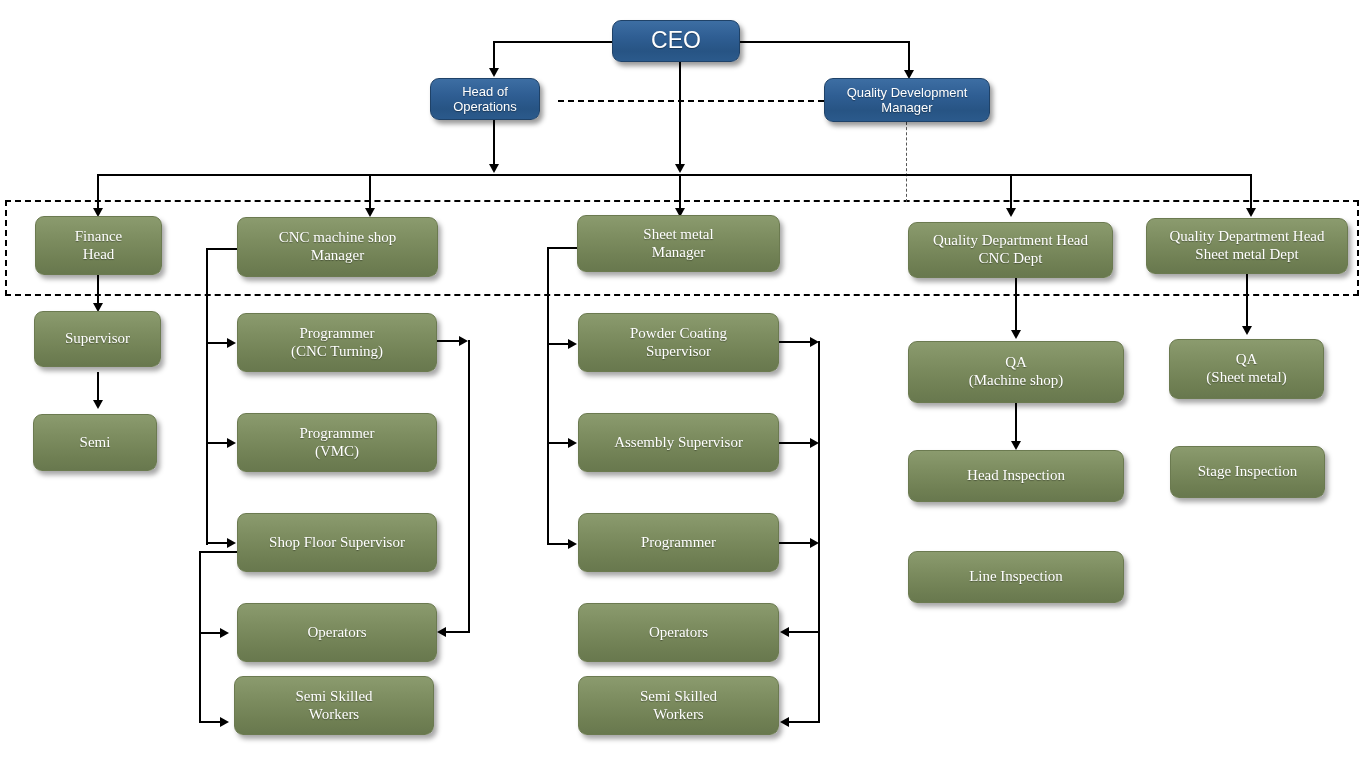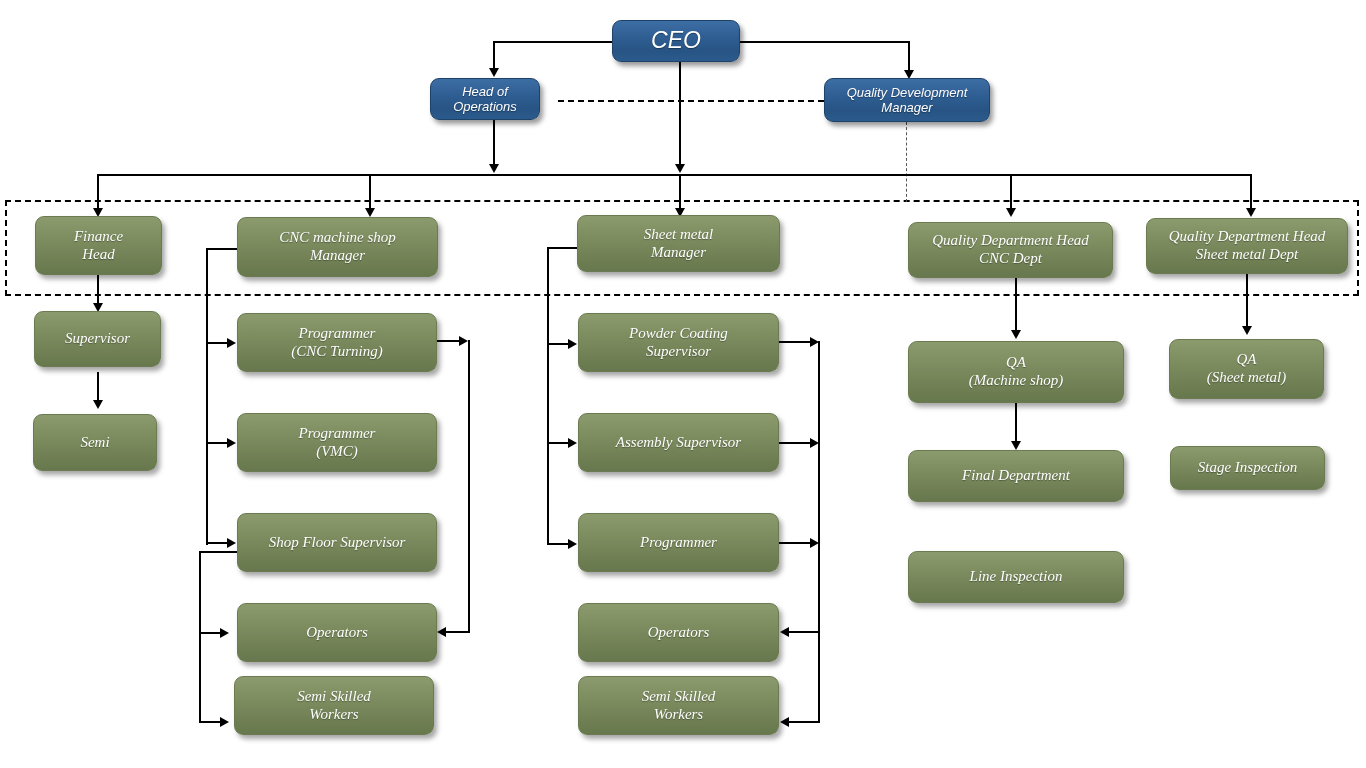--- a/index.html
+++ b/index.html
@@ -12,21 +12,20 @@
     position:absolute;
     box-sizing:border-box;
     display:flex;align-items:center;justify-content:center;
     text-align:center;
     color:#ffffff;
     border-radius:9px;
     line-height:1.18;
     z-index:5;
     white-space:pre-line;
     text-shadow:0 1px 1px rgba(0,0,0,.35);
-    font-style:italic;
   }
   .green{
     background:linear-gradient(180deg,#8b9b6e 0%,#7d8d60 38%,#6f7f53 78%,#68784e 100%);
     border:1px solid #6b7a50;
     box-shadow:3px 4px 5px rgba(0,0,0,.35);
     font-family:"Liberation Serif",serif;
     font-size:15px;
   }
   .blue{
     background:linear-gradient(180deg,#3d6ea3 0%,#2f5e93 40%,#275484 75%,#2b5a8c 100%);
@@ -229,25 +228,25 @@
 
   <div class="ln lnv" style="left:1015px;top:278px;height:56px;"></div>
   <div class="arrow-down" style="left:1011px;top:330px;"></div>
 
   <div class="node green" style="left:908px;top:341px;width:216px;height:62px;">QA
 (Machine shop)</div>
 
   <div class="ln lnv" style="left:1015px;top:403px;height:42px;"></div>
   <div class="arrow-down" style="left:1011px;top:441px;"></div>
 
-  <div class="node green" style="left:908px;top:450px;width:216px;height:52px;">Final Department</div>
+  <div class="node green" style="left:908px;top:450px;width:216px;height:52px;">Head Inspection</div>
 
   <div class="node green" style="left:908px;top:551px;width:216px;height:52px;">Line Inspection</div>
 
   <div class="ln lnv" style="left:1246px;top:274px;height:56px;"></div>
   <div class="arrow-down" style="left:1242px;top:326px;"></div>
 
   <div class="node green" style="left:1169px;top:339px;width:155px;height:60px;">QA
 (Sheet metal)</div>
 
-  <div class="node green" style="left:1170px;top:446px;width:155px;height:44px;">Stage Inspection</div>
+  <div class="node green" style="left:1170px;top:446px;width:155px;height:52px;">Stage Inspection</div>
 
 </div>
 
 </body></html>

